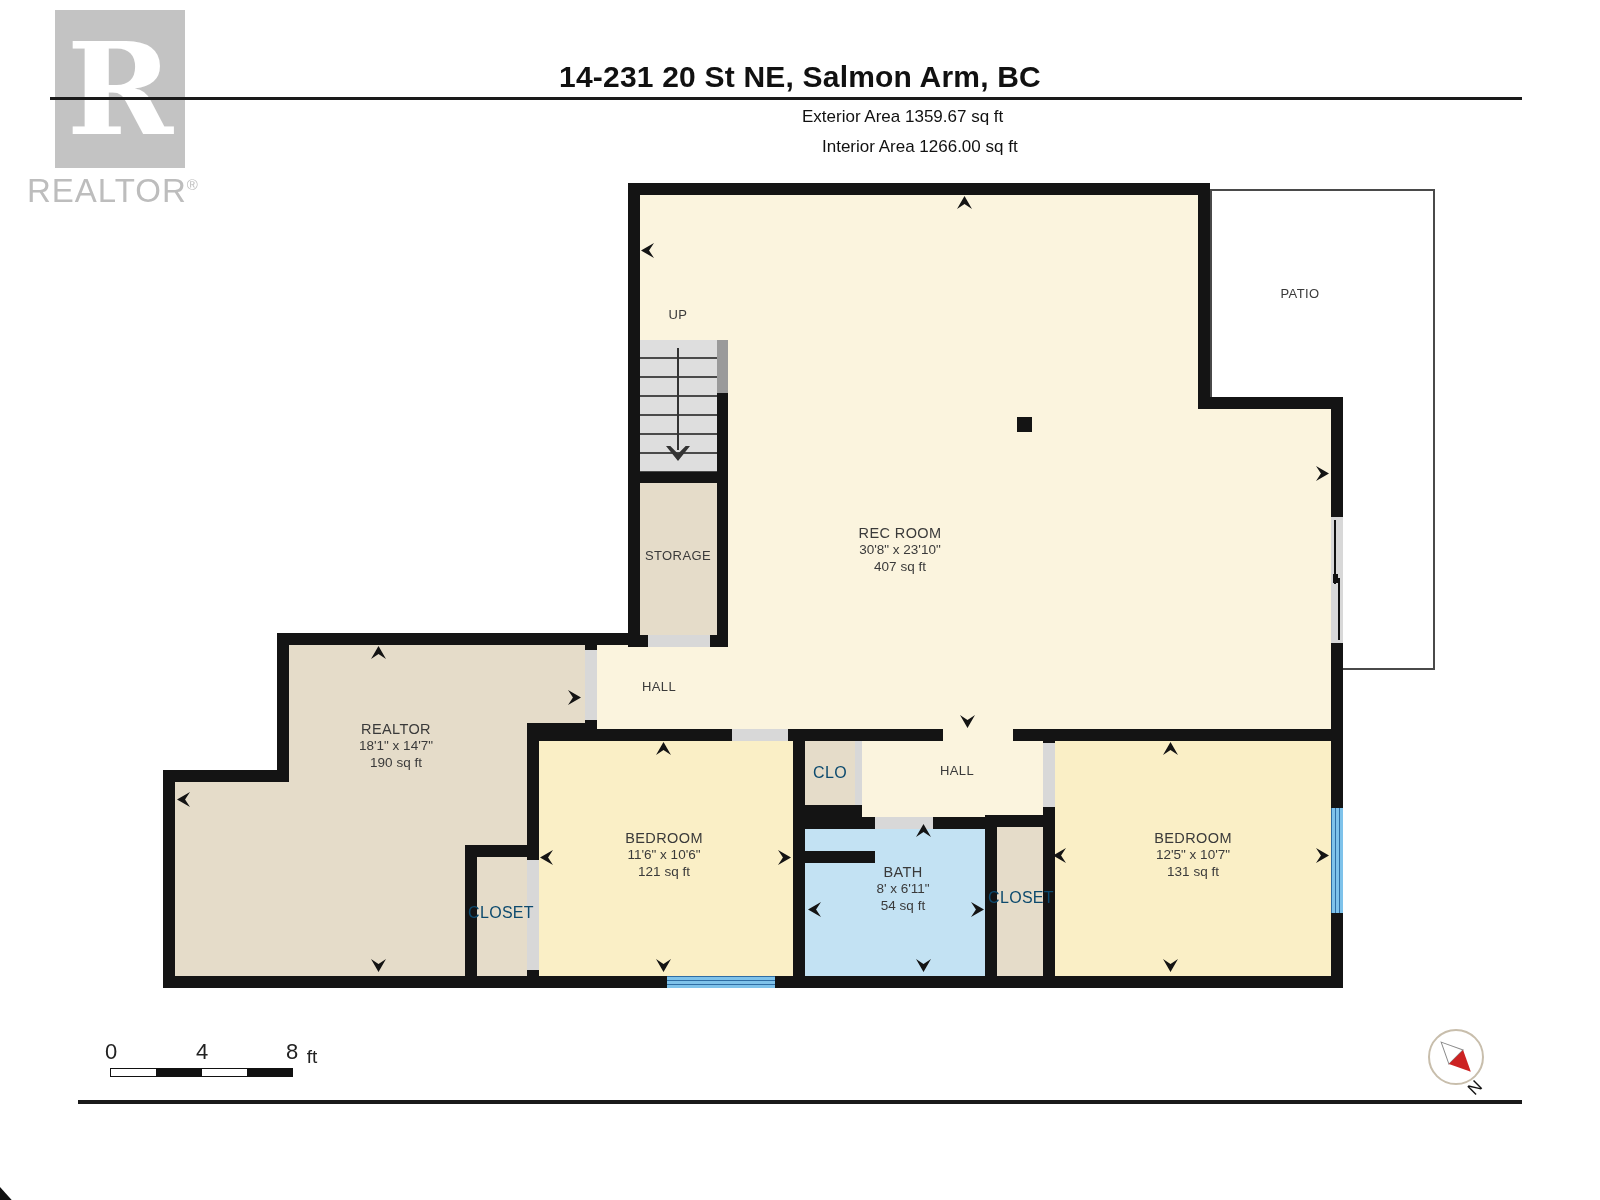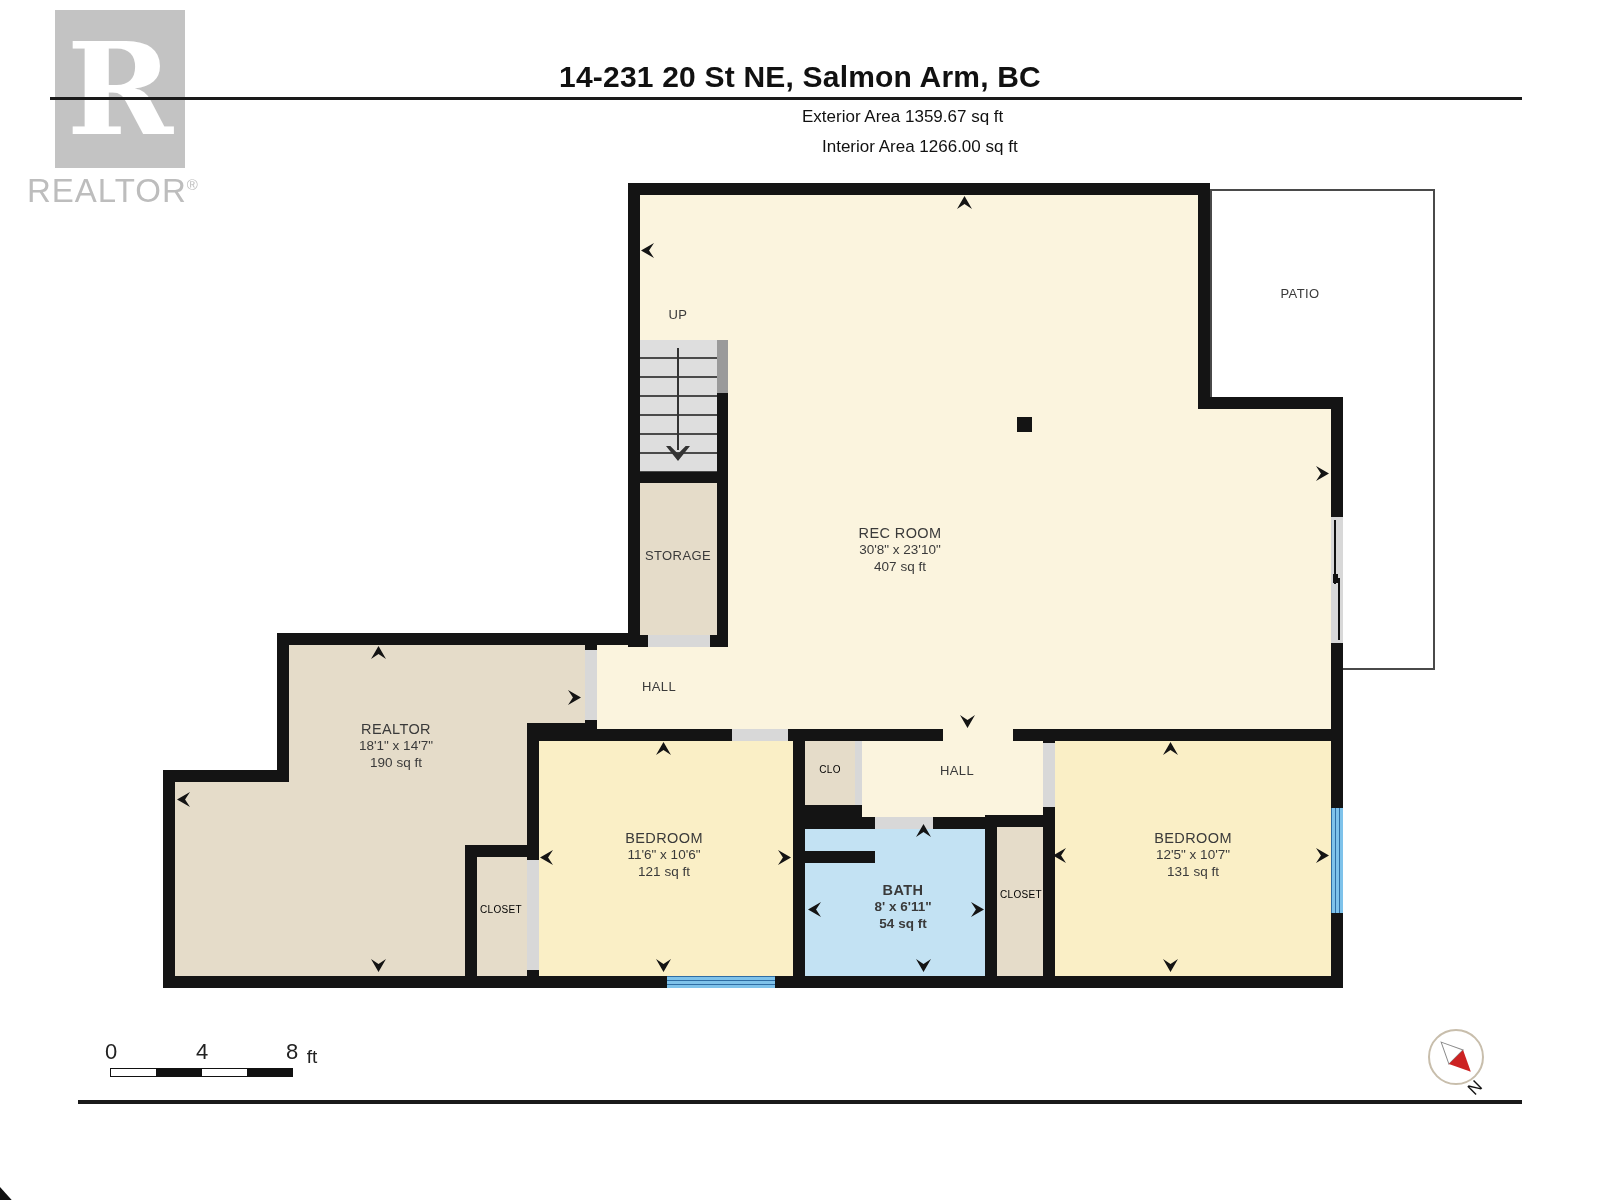--- a/index.html
+++ b/index.html
@@ -26,21 +26,21 @@
     background:repeating-linear-gradient(to bottom,#DEDEDE 0 17px,#4a4a4a 17px 19px);}
   .stairline{position:absolute;left:37px;top:8px;width:2px;height:102px;background:#333;}
   .stairarrow{position:absolute;left:26px;top:106px;width:24px;height:15px;background:#333;
     clip-path:polygon(0 0,18% 0,50% 52%,82% 0,100% 0,50% 100%);}
   .roomlabel{position:absolute;transform:translateX(-50%);text-align:center;color:#3A3A3A;
     white-space:nowrap;line-height:1.2;}
   .roomlabel .nm{font-size:14.5px;letter-spacing:.4px;}
   .roomlabel .dm,.roomlabel .ar{font-size:13.5px;}
   .smlabel{position:absolute;transform:translateX(-50%);color:#3A3A3A;font-size:13px;
     letter-spacing:.4px;white-space:nowrap;}
-  .xslabel{position:absolute;transform:translateX(-50%);color:#000000;font-size:10px;
+  .xslabel{position:absolute;transform:translateX(-50%);color:#0c4a6e;font-size:16px;
     letter-spacing:.3px;white-space:nowrap;}
   .title{position:absolute;left:0;top:60px;width:100%;text-align:center;font-size:30px;
     font-weight:bold;letter-spacing:.2px;}
   .hline{position:absolute;background:#1a1a1a;}
   .floorlabel{position:absolute;left:385px;top:107px;width:400px;text-align:right;
     font-size:18px;font-weight:bold;}
   .areatext{position:absolute;left:802px;font-size:17px;}
   .logoBox{position:absolute;left:55px;top:10px;width:130px;height:158px;background:#C3C3C3;
     display:flex;align-items:center;justify-content:center;}
   .logoR{font-family:"DejaVu Serif",serif;font-weight:bold;font-size:128px;color:#fff;line-height:1;}
@@ -185,21 +185,21 @@
   <div class="roomlabel" style="left:664px;top:830px;">
     <div class="nm">BEDROOM</div>
     <div class="dm">11'6" x 10'6"</div>
     <div class="ar">121 sq ft</div>
   </div>
   <div class="roomlabel" style="left:1193px;top:830px;">
     <div class="nm">BEDROOM</div>
     <div class="dm">12'5" x 10'7"</div>
     <div class="ar">131 sq ft</div>
   </div>
-  <div class="roomlabel" style="left:903px;top:882px;font-weight:bold;">
+  <div class="roomlabel" style="left:903px;top:864px;">
     <div class="nm">BATH</div>
     <div class="dm">8' x 6'11"</div>
     <div class="ar">54 sq ft</div>
   </div>
   <div class="smlabel" style="left:678px;top:548px;">STORAGE</div>
   <div class="smlabel" style="left:659px;top:679px;">HALL</div>
   <div class="smlabel" style="left:957px;top:763px;">HALL</div>
   <div class="xslabel" style="left:830px;top:764px;">CLO</div>
   <div class="xslabel" style="left:501px;top:904px;">CLOSET</div>
   <div class="xslabel" style="left:1021px;top:889px;">CLOSET</div>

